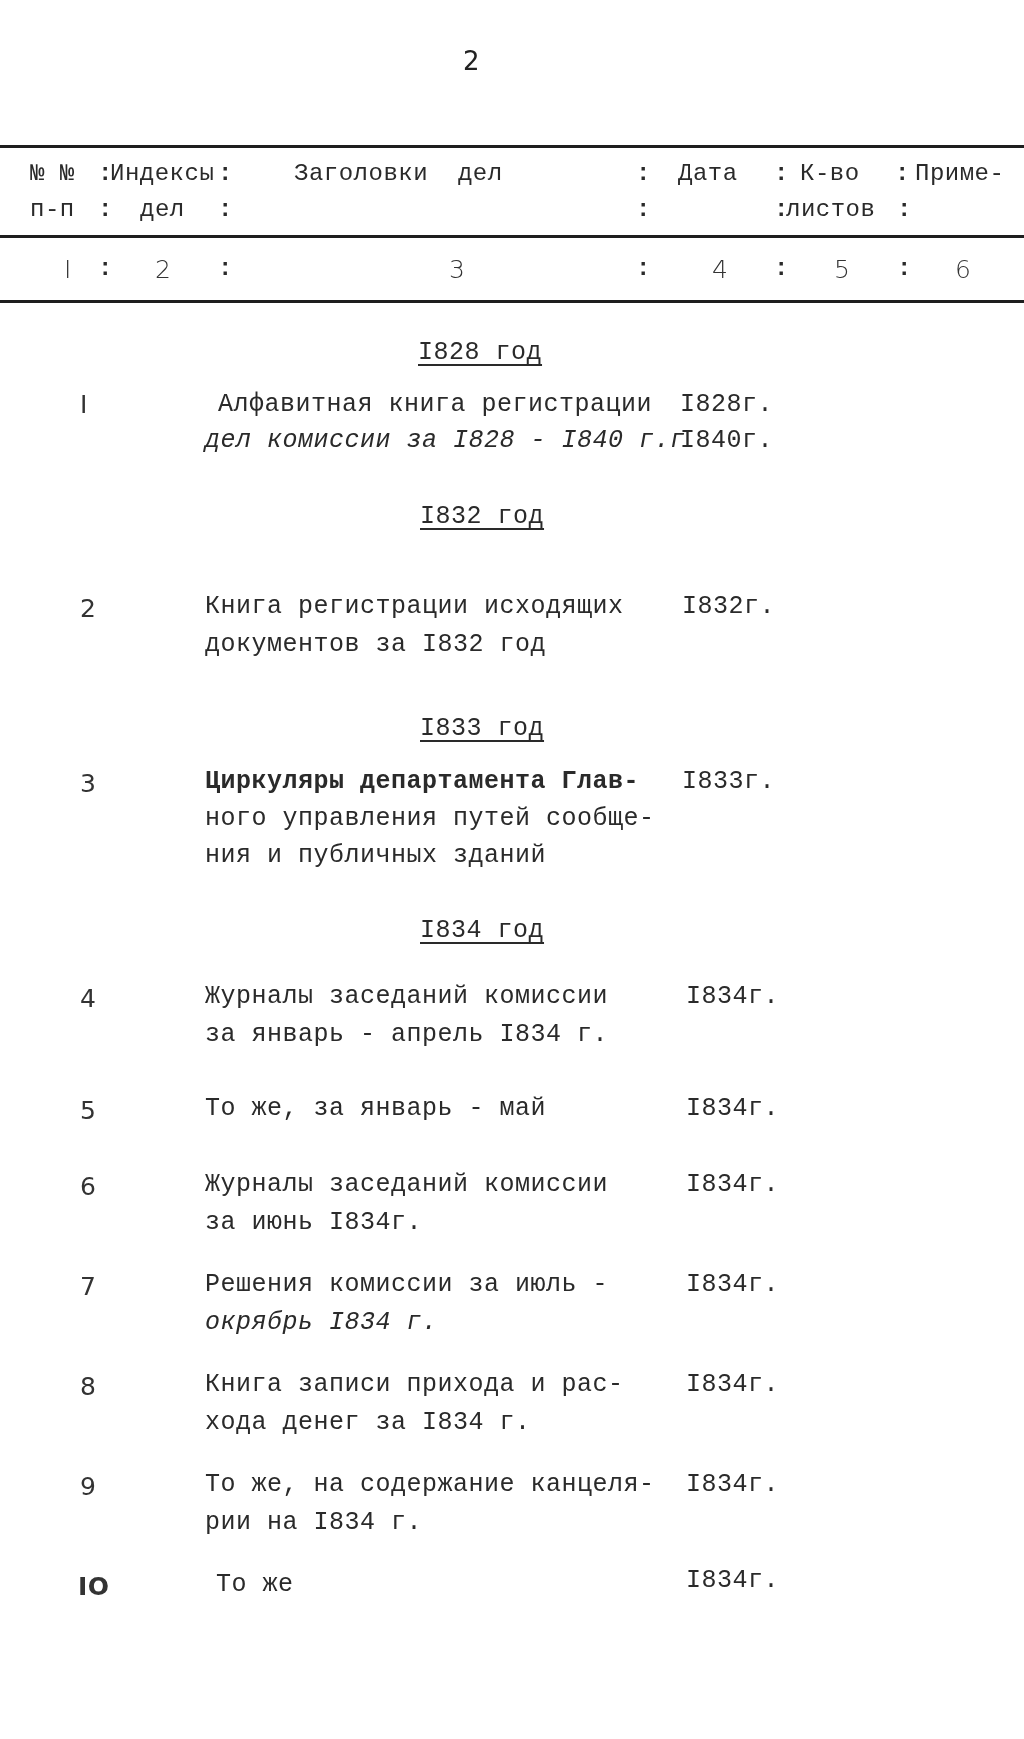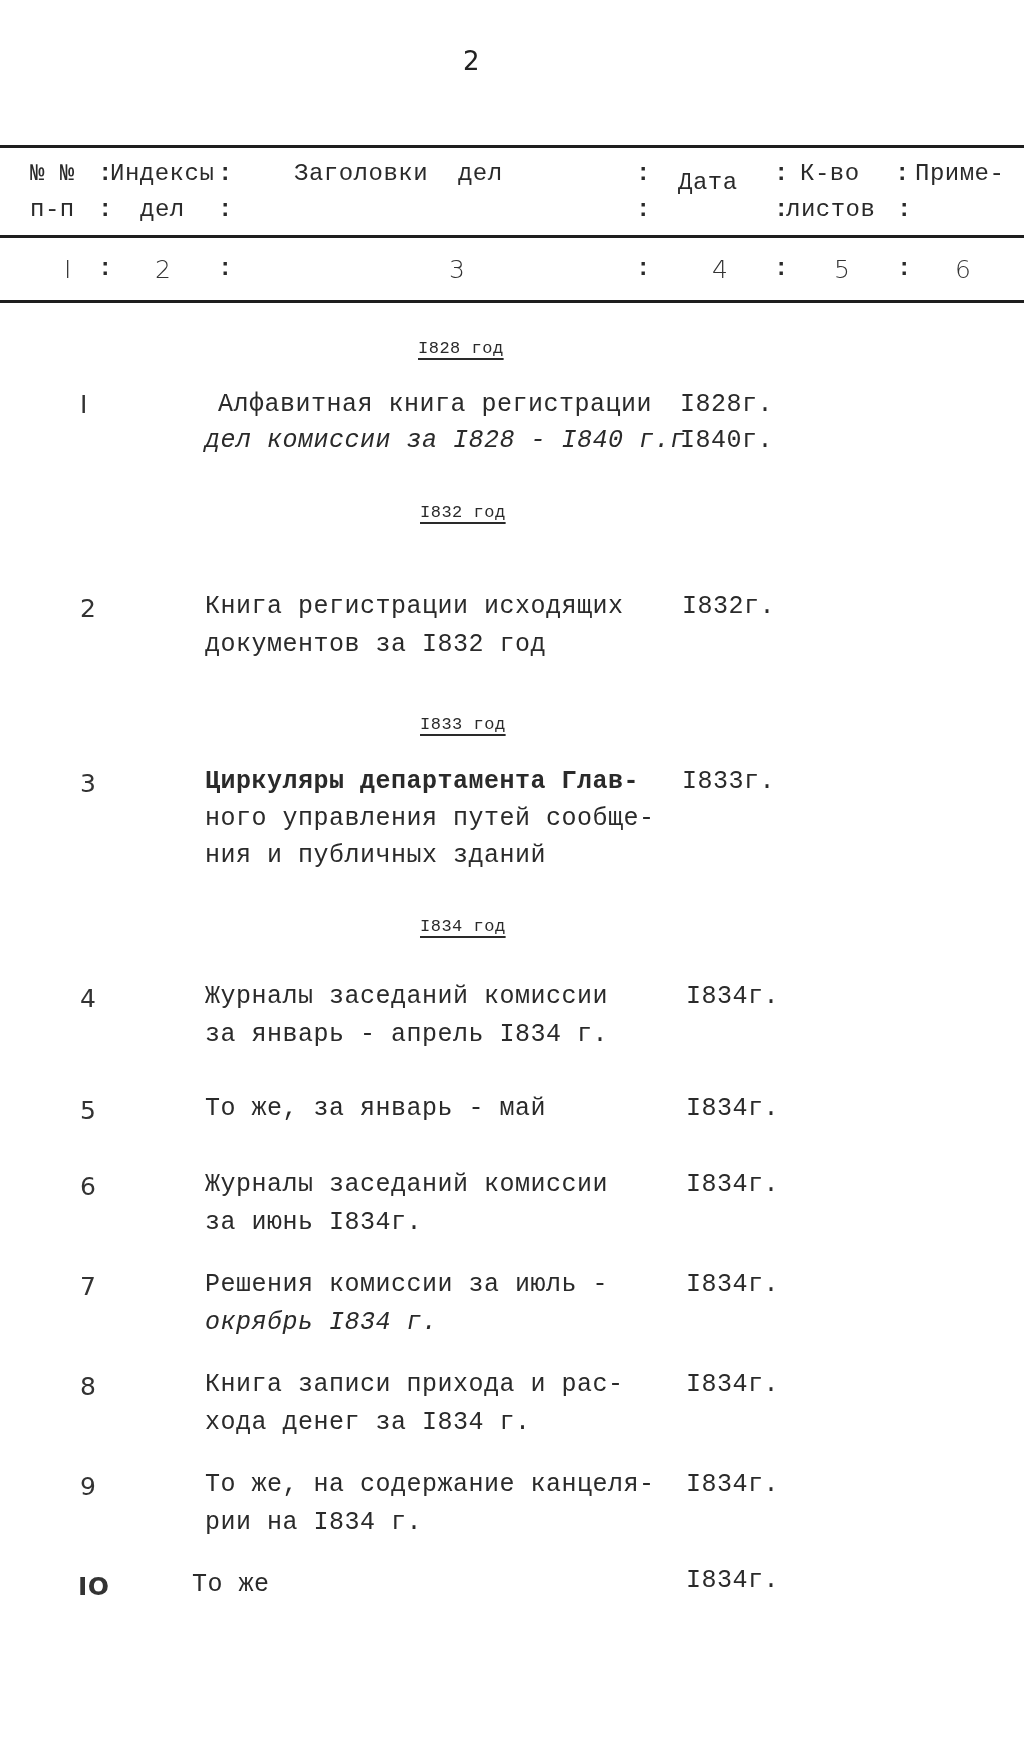--- a/index.html
+++ b/index.html
@@ -21,21 +21,21 @@
     .page-number {
       left: 463px; top: 48px; font-size: 26px; font-family: "DejaVu Sans", sans-serif; color: #222;
     }
     .rule {
       position: absolute; left: 0; width: 1024px; height: 3px; background: #1e1e1e;
     }
     .hdr { font-size: 24px; }
     .colnum { font-size: 25px; font-family: "DejaVu Sans", sans-serif; font-weight: 300; color: #333; }
     .colon { font-size: 24px; font-weight: bold; }
     .year-heading {
-      font-size: 17px;
+      font-size: 25px;
       text-decoration: underline;
       text-decoration-thickness: 2px;
       text-underline-offset: 5px;
     }
     .entry-no { font-size: 25px; font-family: "DejaVu Sans", sans-serif; color: #333; }
     .title-line { font-size: 25px; }
     .date { font-size: 25px; }
   </style>
 </head>
 <body>
@@ -44,21 +44,21 @@
 
 <div>
   <div class="rule" style="top:145px;"></div>
 
   <div class="abs hdr" style="left:30px; top:162px;">№ №</div>
   <div class="abs colon" style="left:98px; top:162px;">:</div>
   <div class="abs hdr" style="left:110px; top:162px;font-family:Liberation Mono, monospace;">Индексы</div>
   <div class="abs colon" style="left:218px; top:162px;">:</div>
   <div class="abs hdr" style="left:294px; top:162px;">Заголовки  дел</div>
   <div class="abs colon" style="left:636px; top:162px;">:</div>
-  <div class="abs hdr" style="left:678px; top:171px;">Дата</div>
+  <div class="abs hdr" style="left:678px; top:162px;">Дата</div>
   <div class="abs colon" style="left:774px; top:162px;">:</div>
   <div class="abs hdr" style="left:800px; top:162px;">К-во</div>
   <div class="abs colon" style="left:895px; top:162px;">:</div>
   <div class="abs hdr" style="left:907px; top:162px;margin-left:8px;">Приме-</div>
 
   <div class="abs hdr" style="left:30px; top:198px;text-align:center;">п-п</div>
   <div class="abs colon" style="left:98px; top:198px;">:</div>
   <div class="abs hdr" style="left:140px; top:198px;">дел</div>
   <div class="abs colon" style="left:218px; top:198px;">:</div>
   <div class="abs colon" style="left:636px; top:198px;">:</div>
@@ -154,16 +154,16 @@
 
   <div>
     <div class="abs entry-no" style="left:80px; top:1474px;">9</div>
     <div class="abs title-line" style="left:205px; top:1472px;">То же, на содержание канцеля-</div>
     <div class="abs title-line" style="left:205px; top:1510px;">рии на I834 г.</div>
     <div class="abs date" style="left:686px; top:1472px;">I834г.</div>
   </div>
 
   <div>
     <div class="abs entry-no" style="left:78px; top:1574px;font-weight:bold;">IO</div>
-    <div class="abs title-line" style="left:192px; top:1572px;">То же</div>
+    <div class="abs title-line" style="left:216px; top:1572px;">То же</div>
     <div class="abs date" style="left:686px; top:1568px;">I834г.</div>
   </div>
 </div>
 
 </body></html>

